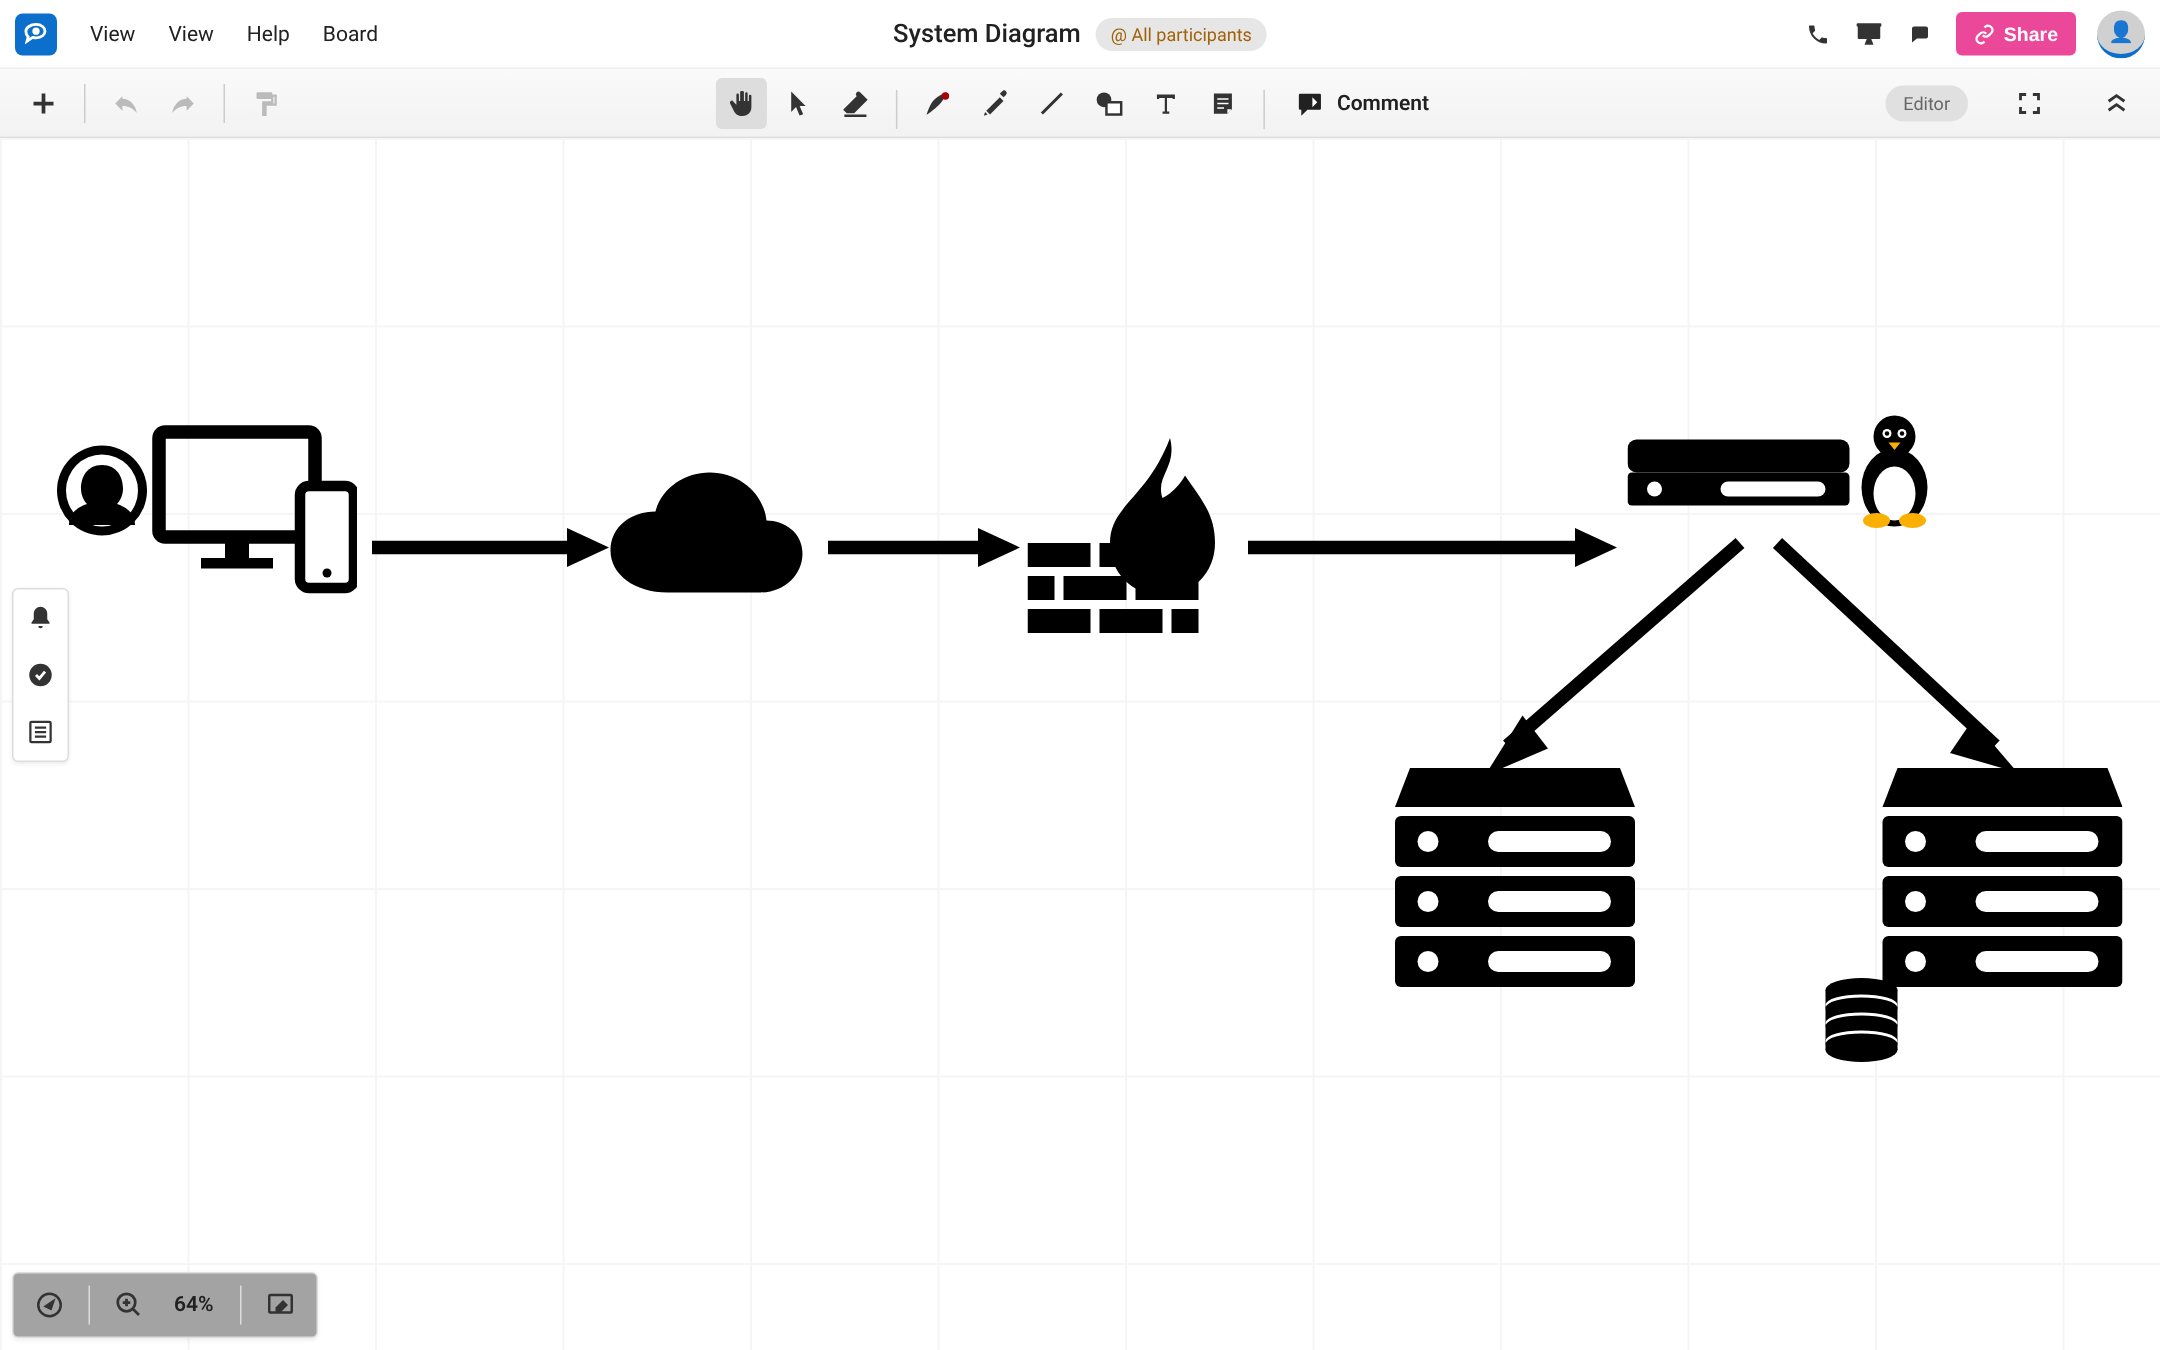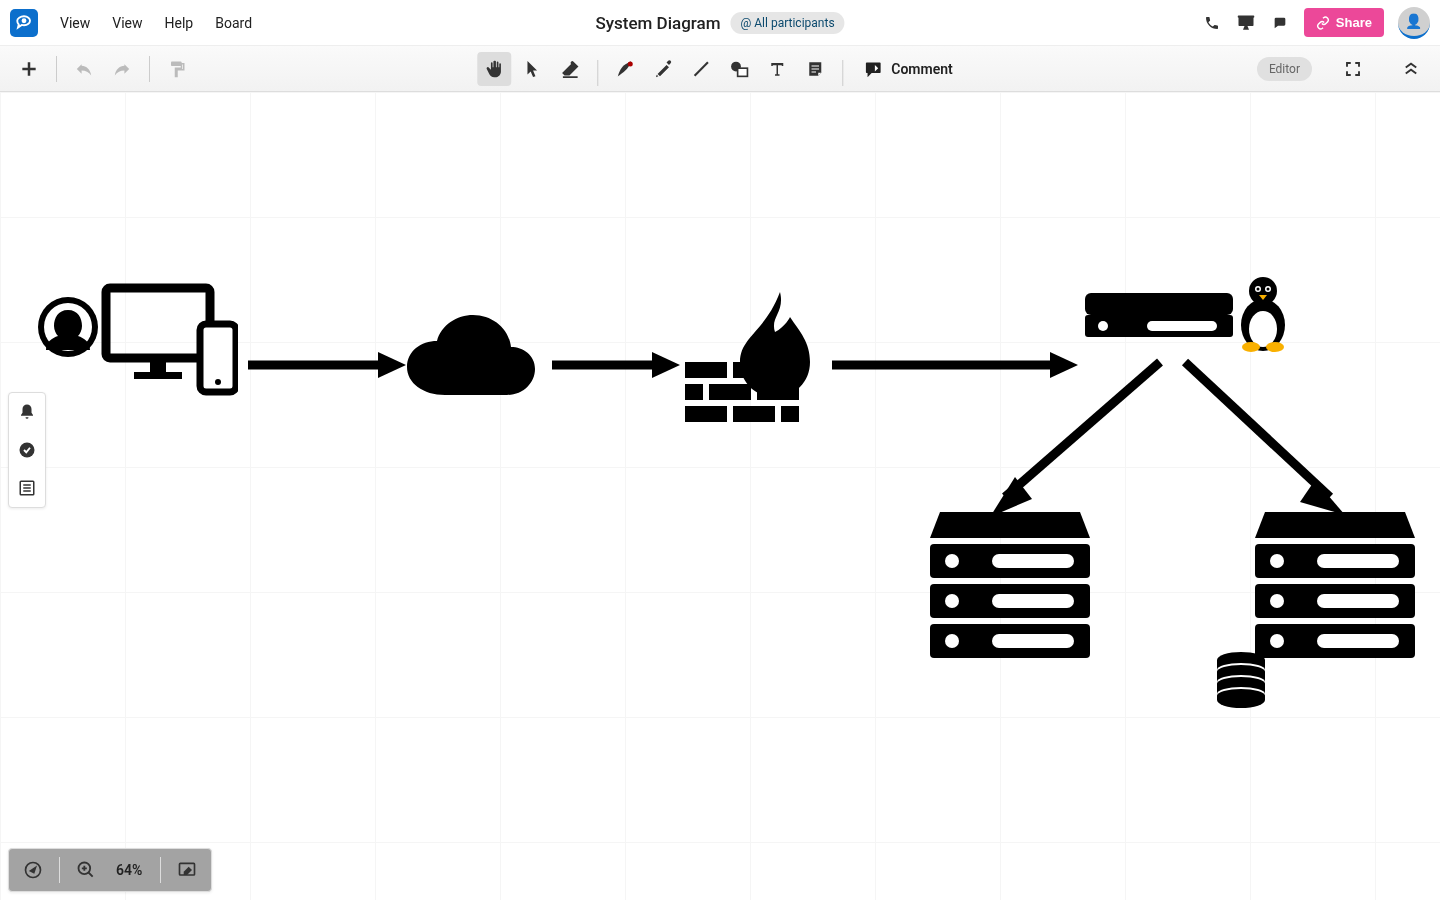--- a/index.html
+++ b/index.html
@@ -3,21 +3,21 @@
 <meta charset="utf-8">
 <style>
 html,body{margin:0;padding:0;font-family:-apple-system,BlinkMacSystemFont,"Segoe UI",Roboto,Helvetica,Arial,sans-serif;background:#fff;color:#212121;overflow:hidden;width:1440px;height:900px}
 *{box-sizing:border-box}
 .topbar{height:46px;display:flex;align-items:center;padding:0 10px;gap:6px;border-bottom:1px solid #eee}
 .logo{width:28px;height:28px;background:#0c6fcc;border-radius:5px;display:flex;align-items:center;justify-content:center;color:#fff;font-weight:700}
 .menu{display:flex;gap:2px;margin-left:6px}
 .menu-item{padding:6px 10px;font-size:14px;border-radius:3px;cursor:pointer}
 .center-title{position:absolute;left:50%;transform:translateX(-50%);display:flex;align-items:center;gap:10px}
 .title-text{font-size:17px;font-weight:500}
-.participants-pill{background:#e6e6e6;color:#0c4a6e;padding:4px 10px;border-radius:12px;font-size:12px}
+.participants-pill{background:#e6e6e6;color:#a16207;padding:4px 10px;border-radius:12px;font-size:12px}
 .top-right{margin-left:auto;display:flex;align-items:center;gap:14px}
 .top-icon{width:20px;height:20px;display:flex;align-items:center;justify-content:center;color:#333;cursor:pointer}
 .share-btn{background:#ec4899;color:#fff;border:none;padding:7px 12px;border-radius:4px;font-size:13px;font-weight:600;display:flex;align-items:center;gap:6px;cursor:pointer}
 .avatar{width:32px;height:32px;border-radius:50%;background:#d0d0d0;border-bottom:3px solid #0c6fcc;display:flex;align-items:center;justify-content:center;font-size:14px}
 .toolbar{height:46px;background:linear-gradient(#fafafa,#f2f2f2);border-bottom:1px solid #ddd;display:flex;align-items:center;padding:0 12px;position:relative}
 .tb-left{display:flex;align-items:center;gap:4px}
 .tb-btn{width:34px;height:34px;display:flex;align-items:center;justify-content:center;border-radius:4px;cursor:pointer;color:#333}
 .tb-btn.disabled{color:#bbb;cursor:default}
 .tb-btn.active{background:#ddd}
 .tb-sep{width:1px;height:26px;background:#ccc;margin:0 6px}

